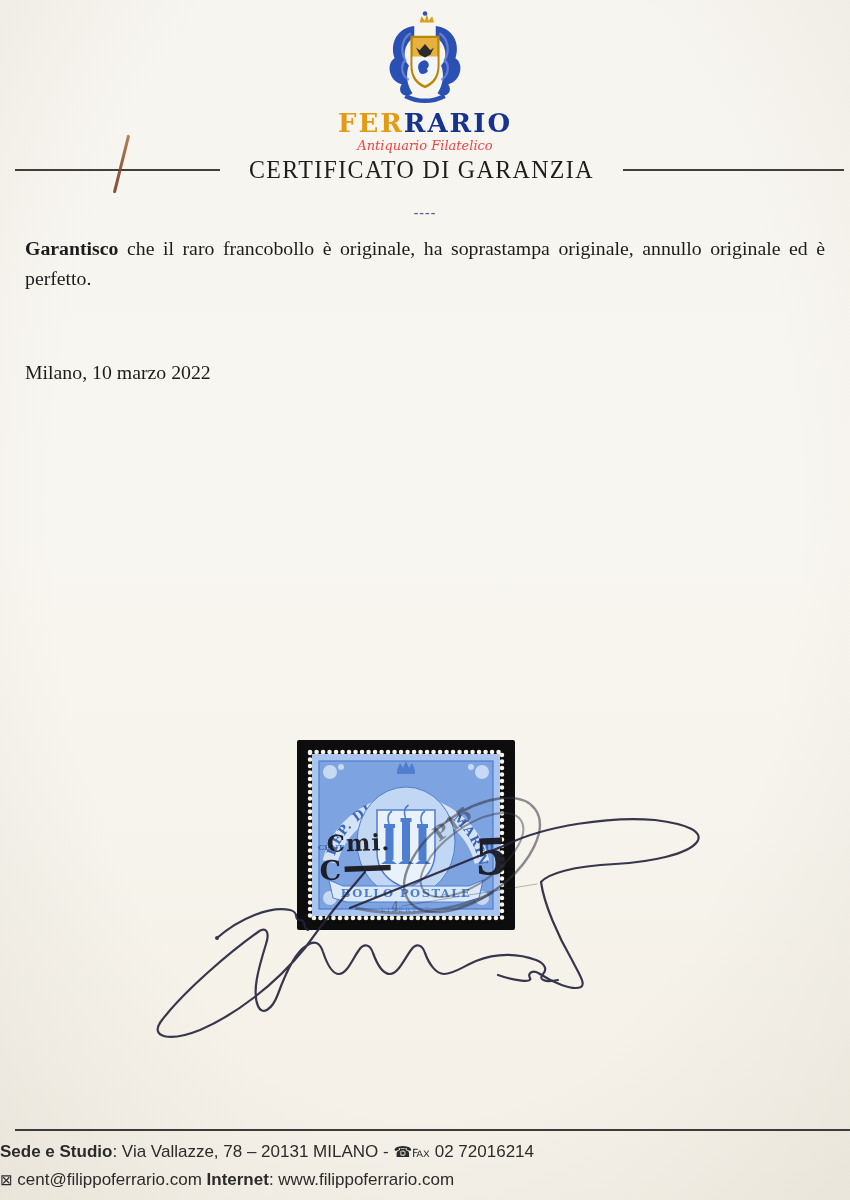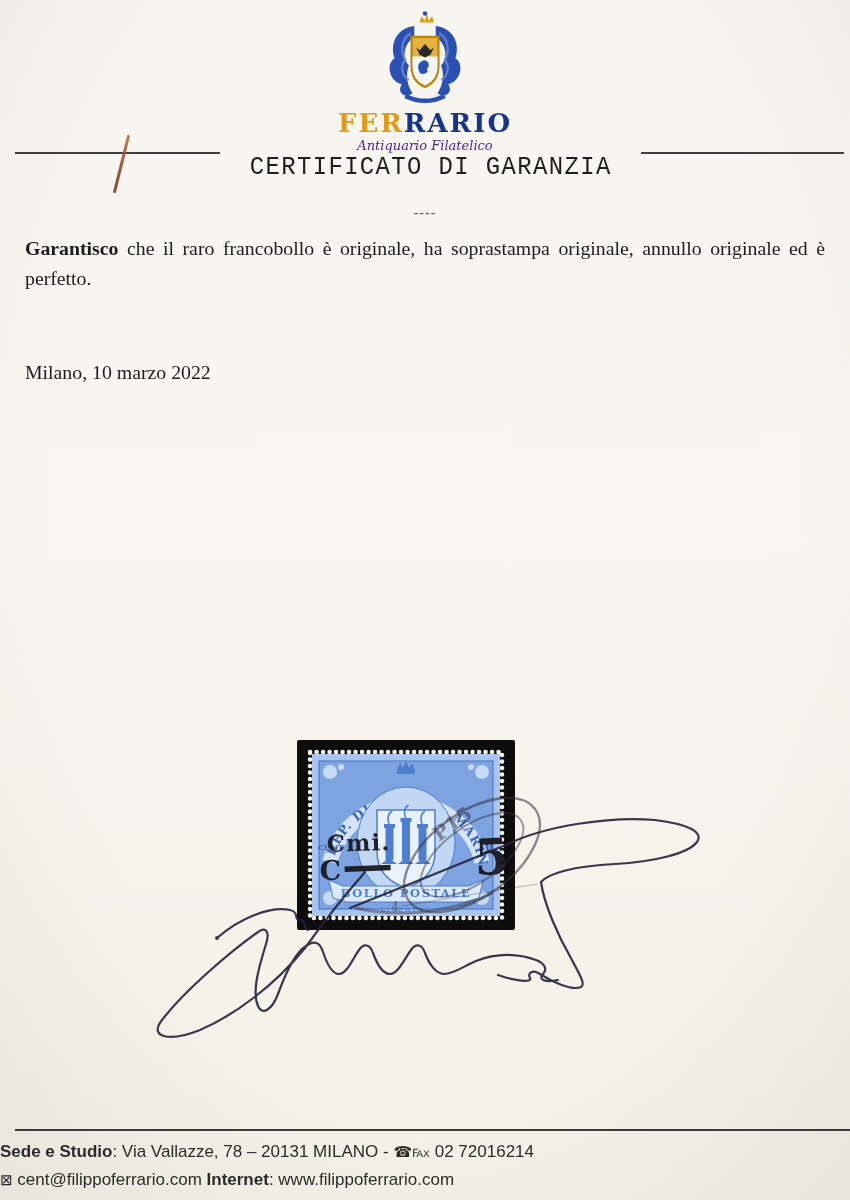--- a/index.html
+++ b/index.html
@@ -8,23 +8,23 @@
     background:linear-gradient(180deg,#f7f5ef 0%,#f8f6f0 45%,#f4f0e7 100%);
     font-family:"Liberation Serif",serif;color:#1c1c1c;
   }
   .vignette{position:absolute;inset:0;pointer-events:none;
     background:radial-gradient(ellipse at 50% 42%,rgba(0,0,0,0) 62%,rgba(110,100,80,0.08) 100%);}
   
   .logo-wrap{position:absolute;top:10px;left:0;right:0;text-align:center;}
   .brand{font-family:"DejaVu Serif",serif;font-weight:bold;font-size:26px;letter-spacing:2px;line-height:1;margin-top:2px;}
   .brand .p1{color:#e39a15;}
   .brand .p2{color:#16338f;}
-  .tagline{font-family:"DejaVu Serif",serif;font-style:italic;font-size:13px;color:#4c1d95;margin-top:2px;}
+  .tagline{font-family:"DejaVu Serif",serif;font-style:italic;font-size:13px;color:#ef4444;margin-top:2px;}
   
-  .title-row{position:absolute;top:152px;left:0;width:850px;height:36px;display:flex;align-items:flex-start;font-family:Liberation Mono, monospace;}
+  .title-row{position:absolute;top:152px;left:0;width:850px;height:36px;display:flex;align-items:center;}
   .rule{height:0;border-top:2px solid #3f3f3f;}
   .rule.left{width:205px;margin-left:15px;}
   .rule.right{flex:1;margin-right:6px;}
   .doc-title{font-size:26px;letter-spacing:1.5px;margin:0 14px;white-space:nowrap;transform:scaleX(.92);color:#1e1e1e;}
   .scratch{position:absolute;left:120px;top:134px;width:3px;height:60px;
     background:linear-gradient(180deg,#b06a38,#8a4324,#6e3018);transform:rotate(14deg);border-radius:2px;opacity:.85;}
   
   .content{position:absolute;top:196px;left:25px;width:800px;font-size:19.8px;line-height:1.52;}
   .content p{margin:0;text-align:justify;}
   .p1{margin-top:3px;}

